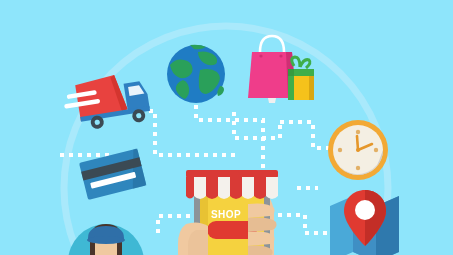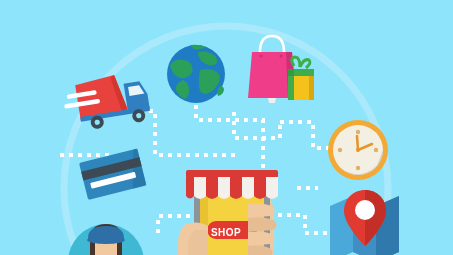--- a/index.html
+++ b/index.html
@@ -21,21 +21,21 @@
   .layer {
     position: absolute;
     left: 0;
     top: 0;
     width: 453px;
     height: 255px;
   }
   .shop-label {
     position: absolute;
     left: 207px;
-    top: 224px;
+    top: 206px;
     width: 38px;
     height: 16px;
     display: flex;
     align-items: center;
     justify-content: center;
     font-family: "Liberation Sans", sans-serif;
     font-size: 10px;
     font-weight: bold;
     letter-spacing: 0.4px;
     color: #ffffff;

